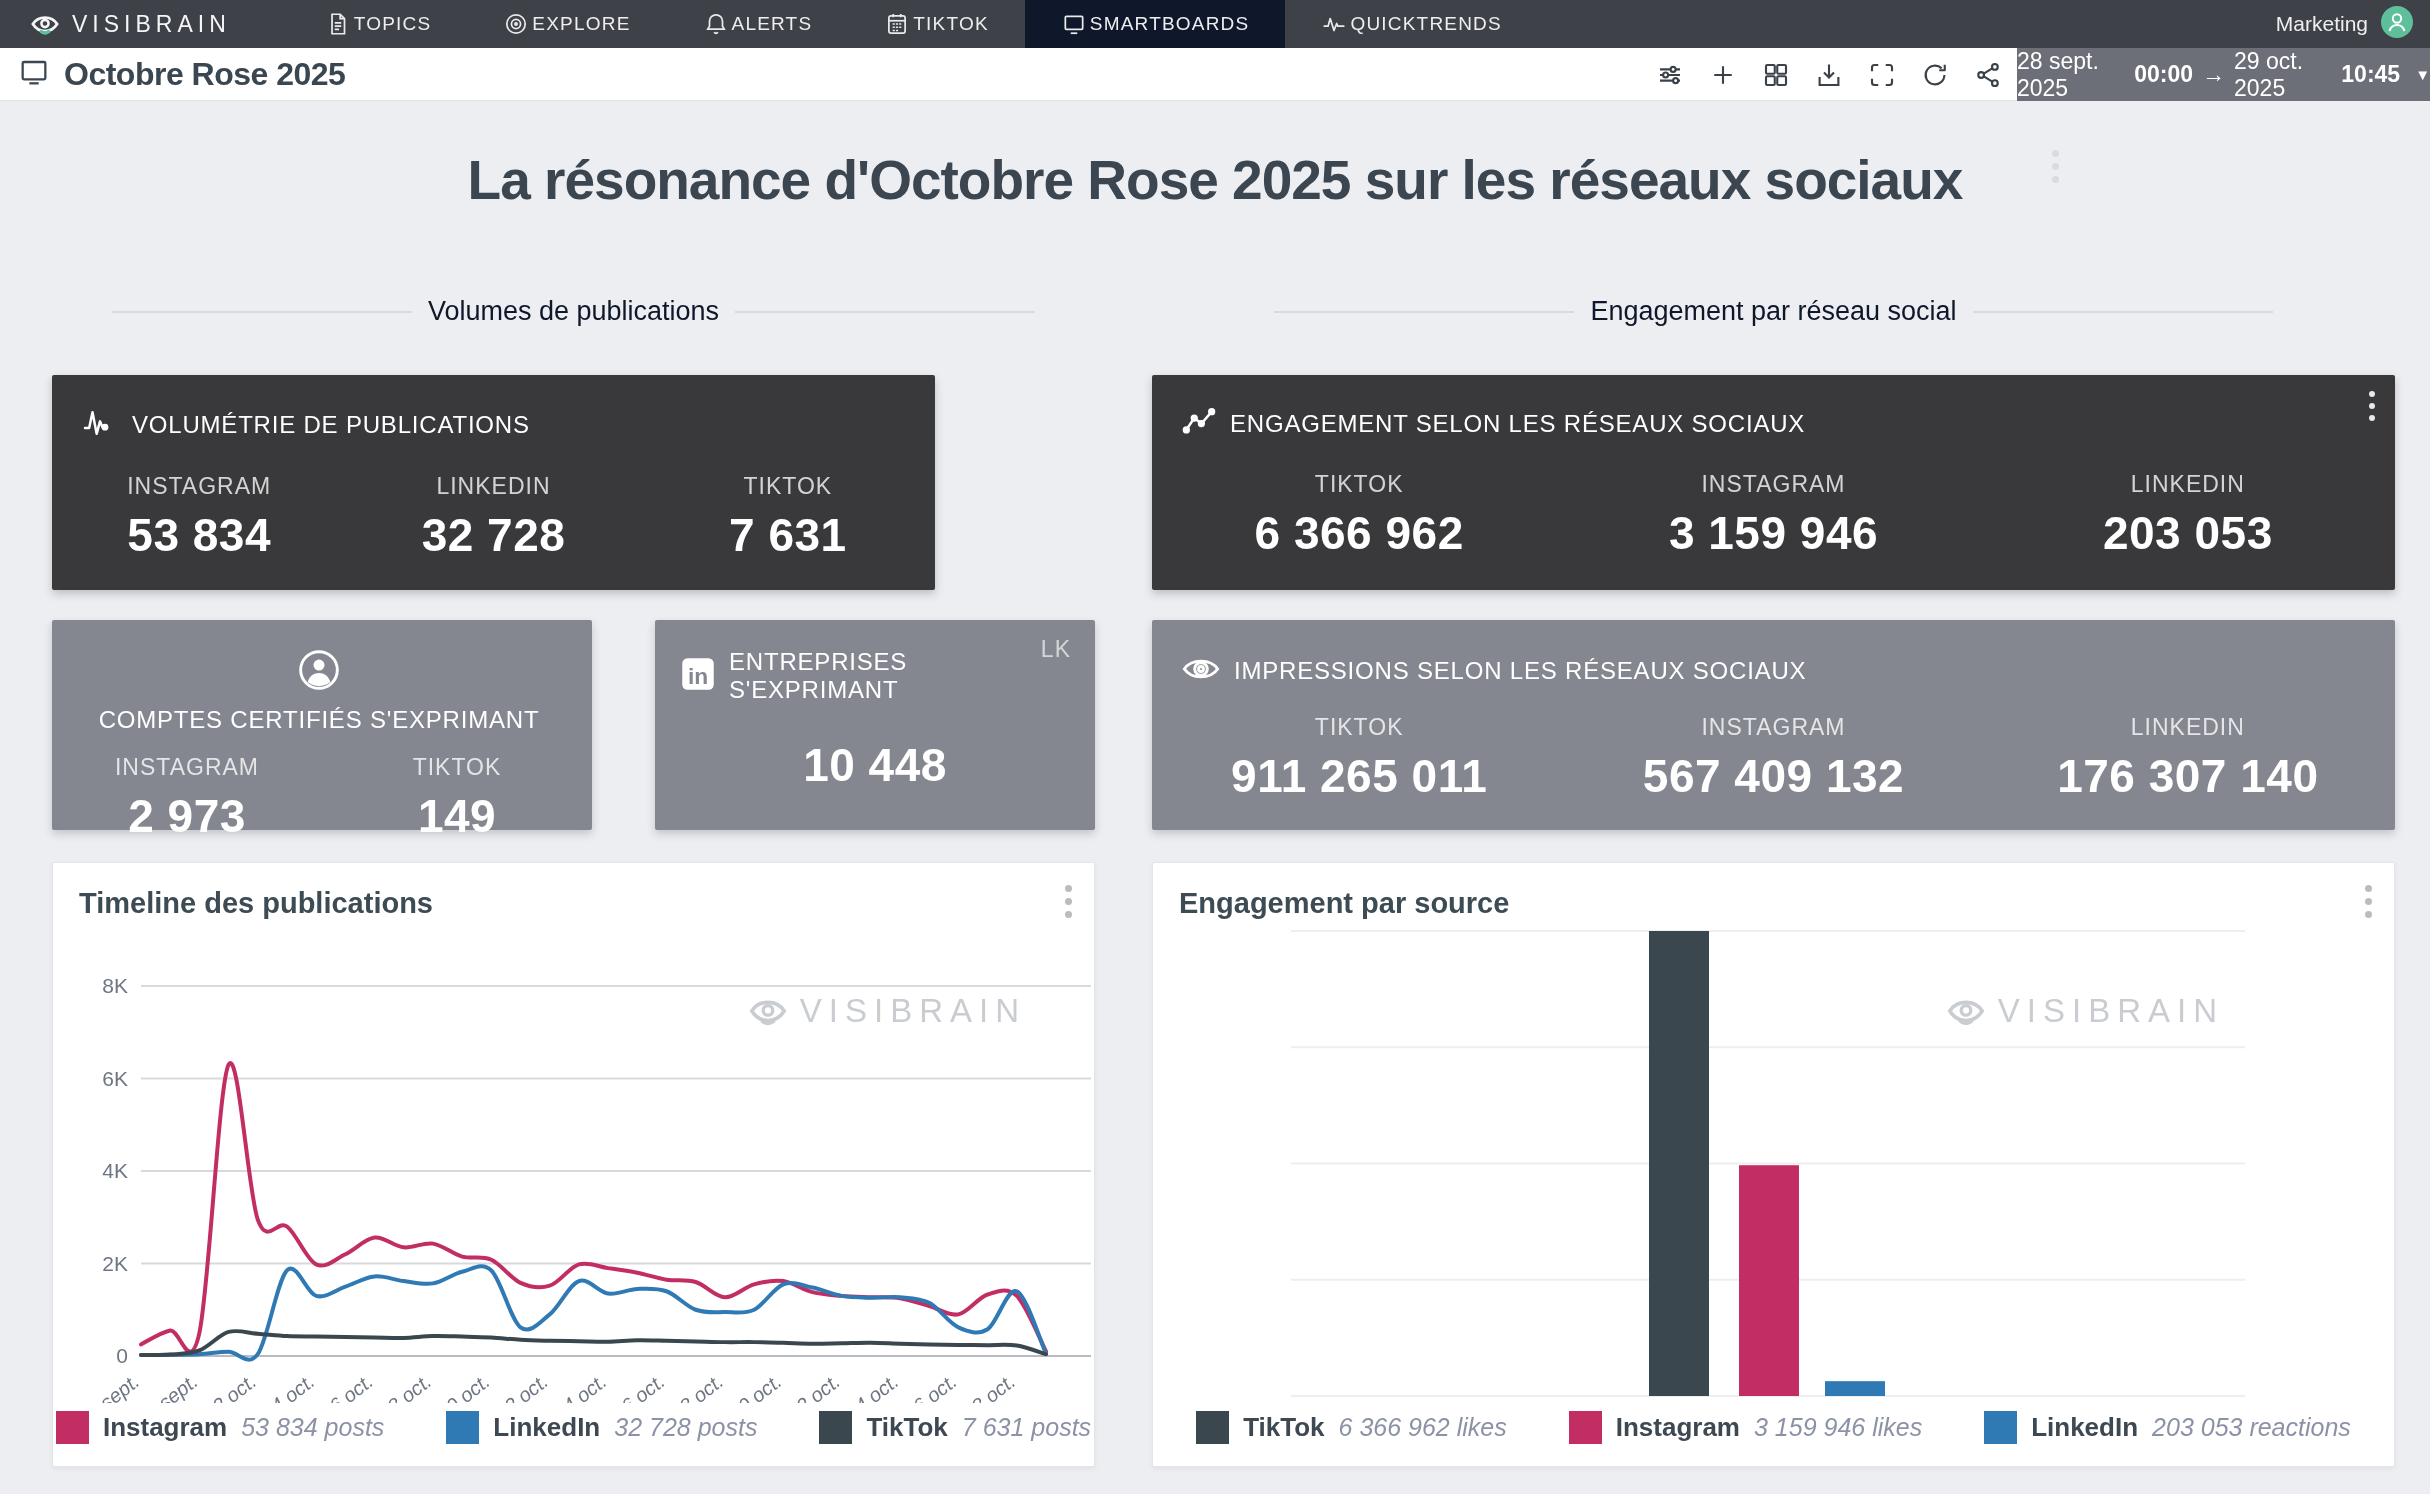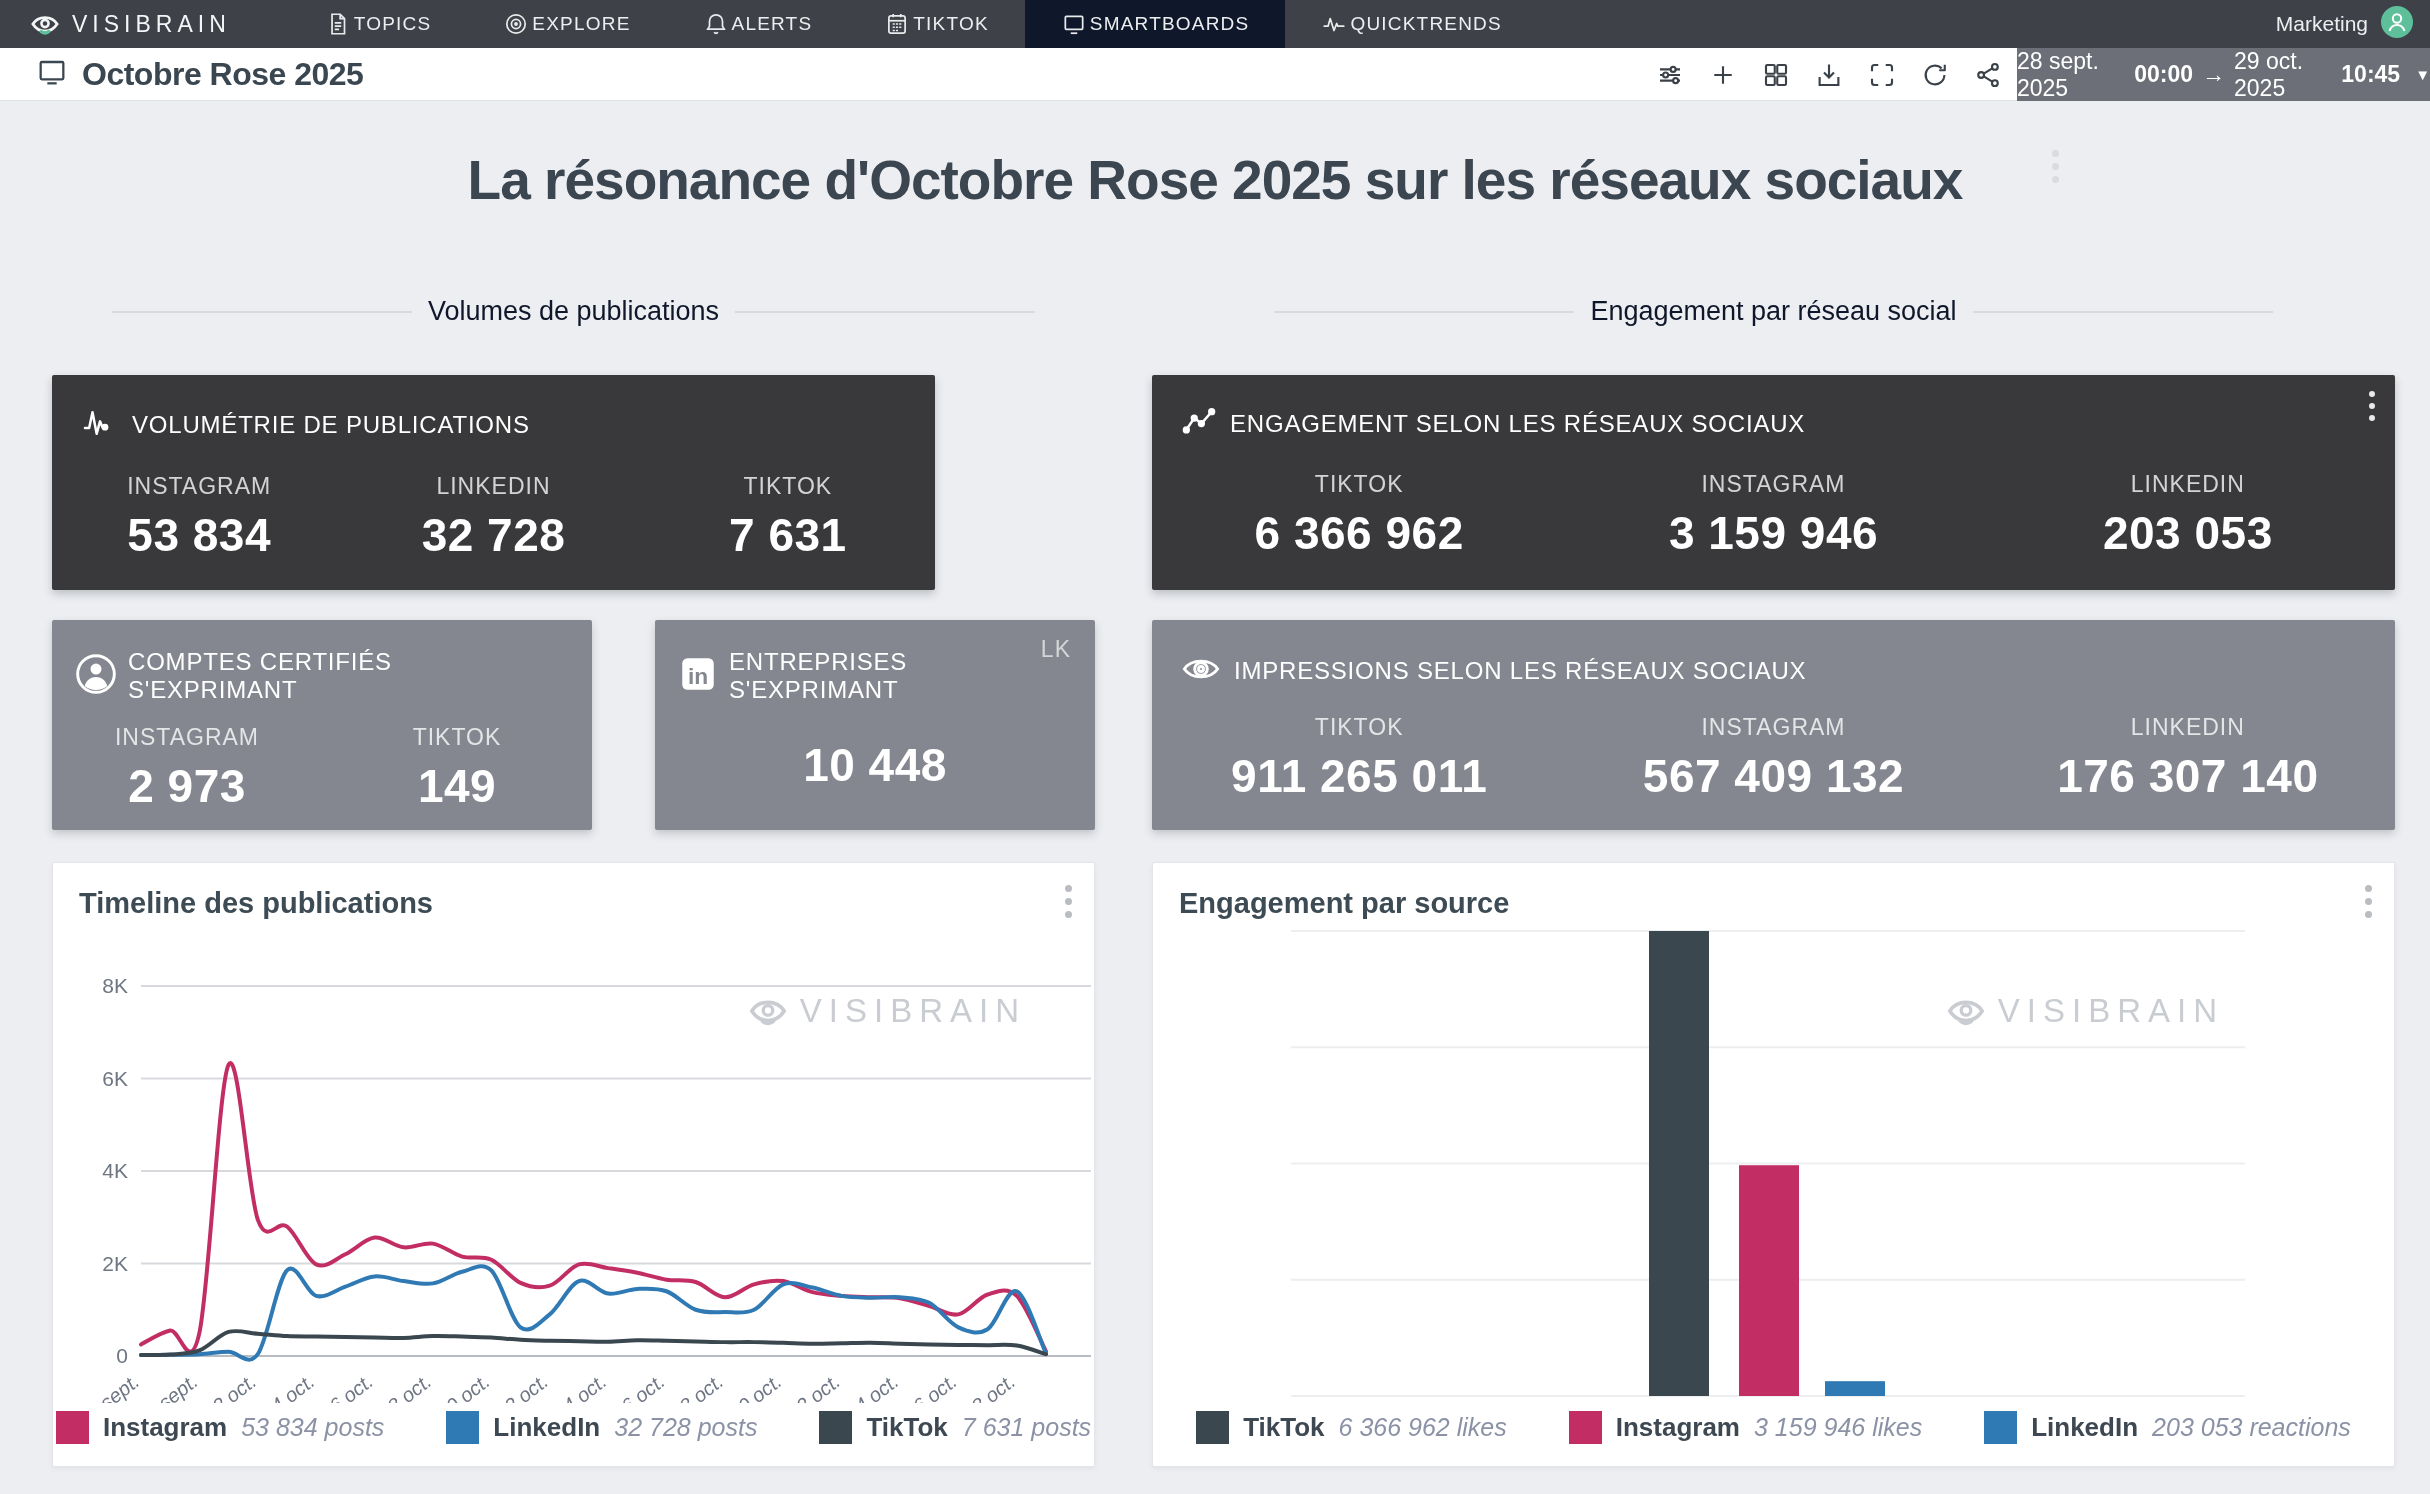--- a/index.html
+++ b/index.html
@@ -10,21 +10,21 @@
   .brand { display:flex; align-items:center; gap:12px; padding:0 30px 0 30px; cursor:pointer; }
   .brand-text { font-size:23px; letter-spacing:5px; font-weight:500; color:#F4F5F6; }
   .nav-items { display:flex; align-items:stretch; margin-left:28px; }
   .nav-item { display:flex; align-items:center; gap:3px; padding:0 36px; font-size:19px; letter-spacing:1.2px; font-weight:500; cursor:pointer;text-align:right; }
   .nav-item.active { background:#0f172a; }
   .nav-item svg, .brand svg { display:block; }
   .nav-user { margin-left:auto; display:flex; align-items:center; gap:12px; padding-right:16px; font-size:21px; cursor:pointer; }
 
   
   .titlebar { position:absolute; left:0; top:48px; width:2430px; height:53px; background:#FFFFFF; border-bottom:1px solid #DFE1E5; display:flex; align-items:center; }
-  .tb-left { display:flex; align-items:center; gap:14px; padding-left:36px; color:#3A4650; }
+  .tb-left { display:flex; align-items:center; gap:14px; padding-left:18px; color:#3A4650; }
   .tb-title { font-size:32px; font-weight:700; color:#3A4650; letter-spacing:-0.5px; }
   .tb-tools { position:absolute; right:425px; top:0; height:53px; display:flex; align-items:center; gap:19px; }
   .tool-btn { width:34px; height:34px; display:flex; align-items:center; justify-content:center; cursor:pointer; color:#3A4148; }
   .tb-date { position:absolute; right:0; top:0; width:413px; height:53px; background:#6C6F77; color:#FFFFFF; display:flex; align-items:center; justify-content:center; gap:9px; font-size:23px; cursor:pointer; }
   .tb-date b { font-weight:700; }
   .tb-date .caret { font-size:15px; margin-left:6px; }
 
   
   .h1 { position:absolute; left:0; top:148px; width:2430px; text-align:center; font-size:55px; font-weight:700; color:#3B4650; letter-spacing:-1px; }
   .kebab { display:flex; flex-direction:column; gap:6px; cursor:pointer; }
@@ -302,21 +302,21 @@
       <div class="m-value">3 159 946</div>
     </div>
     <div class="metric">
       <div class="m-label">LINKEDIN</div>
       <div class="m-value">203 053</div>
     </div>
   </div>
 </div>
 
 <div class="card grey-card" id="card-comptes">
-  <div class="card-head" style="padding-left:22px; gap:10px;">
+  <div class="card-head" style="padding-left:22px; gap:10px;flex-direction:column;">
     <span>
       <svg width="44" height="44" viewBox="0 0 24 24">
         <circle cx="12" cy="12" r="10" fill="none" stroke="#fff" stroke-width="1.6"></circle>
         <circle cx="12" cy="9.3" r="3" fill="#fff"></circle>
         <path d="M5.8 18.6c1-3.4 3.4-5 6.2-5s5.2 1.6 6.2 5a10 10 0 0 1-12.4 0z" fill="#fff"></path>
       </svg>
     </span>
     <span class="card-title">COMPTES CERTIFIÉS S'EXPRIMANT</span>
   </div>
   <div class="metrics cols2" style="margin-top:20px;">

